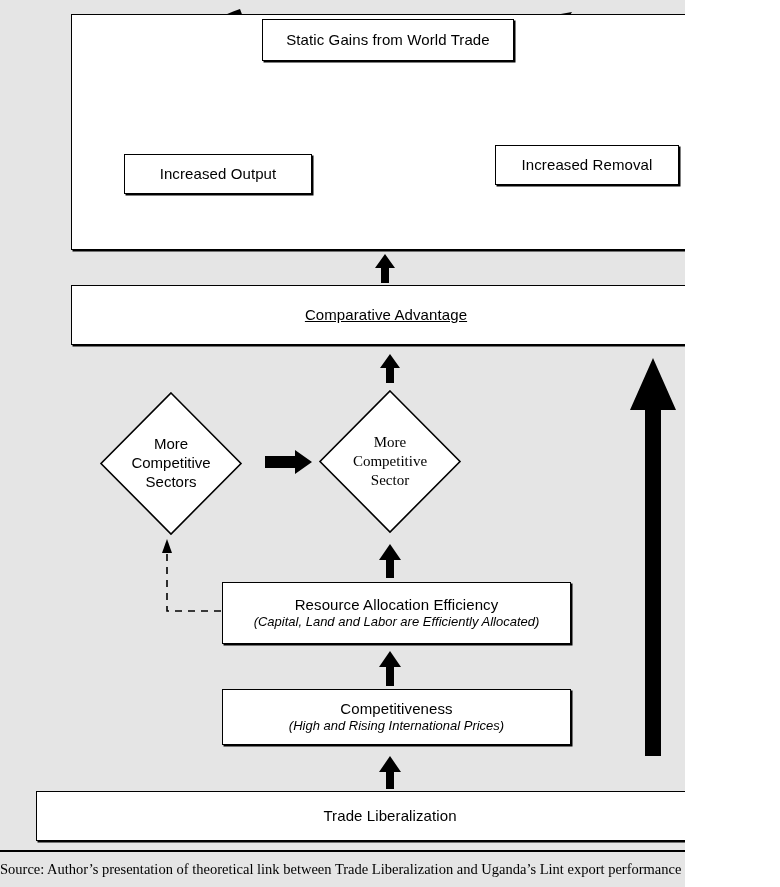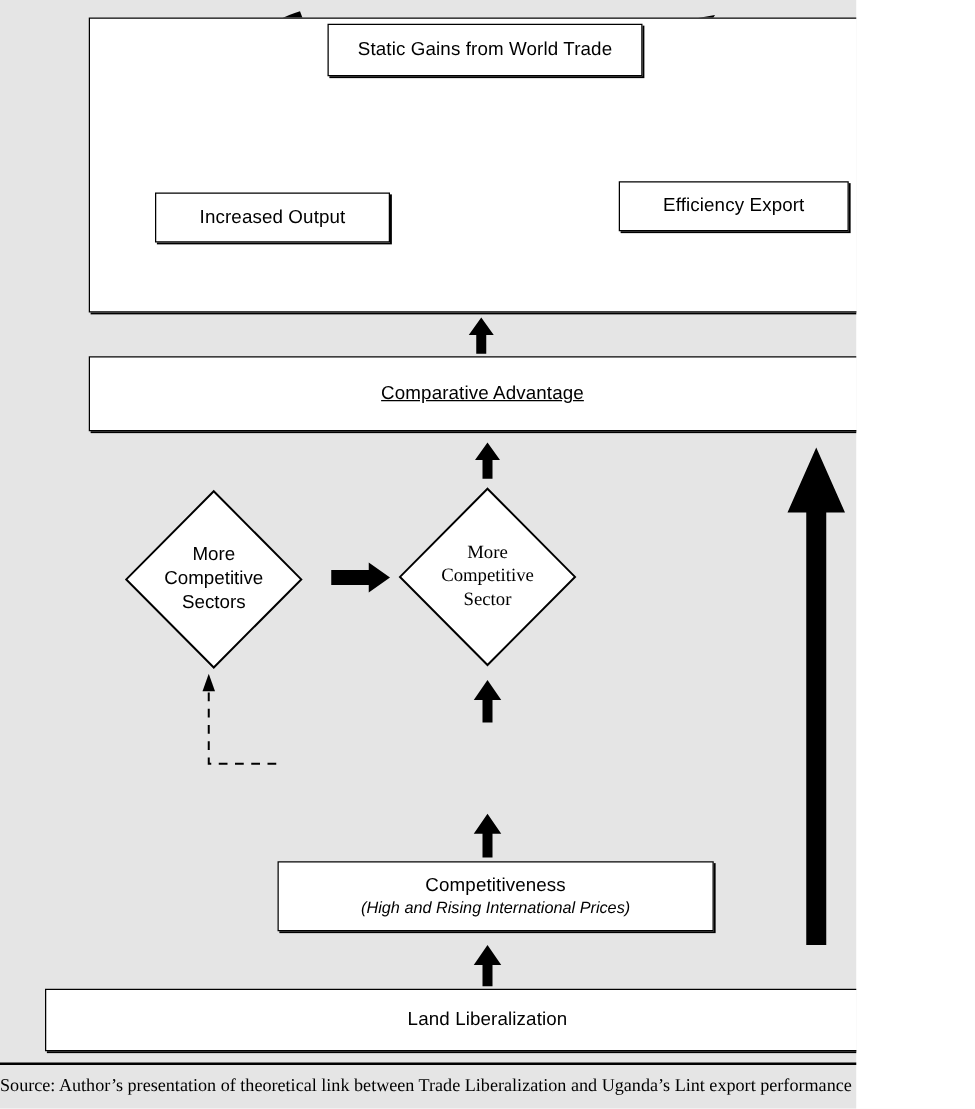--- a/index.html
+++ b/index.html
@@ -153,21 +153,21 @@
 
   <div class="abs box" style="left:262px; top:19px; width:252px; height:42px;">
     <span class="title">Static Gains from World Trade</span>
   </div>
 
   <div class="abs box" style="left:124px; top:154px; width:188px; height:40px;">
     <span class="title">Increased Output</span>
   </div>
 
   <div class="abs box" style="left:495px; top:145px; width:184px; height:40px;">
-    <span class="title">Efficiency Export</span>
+    <span class="title">Increased Removal</span>
   </div>
 
   <div class="abs box" style="left:71px; top:285px; width:630px; height:60px;text-decoration:underline;">
     <span class="title">Comparative Advantage</span>
   </div>
 
   <div class="abs diamond-wrap" style="left:99px; top:391px; width:144px; height:145px;">
     <svg width="144" height="145" viewBox="0 0 144 145" xmlns="http://www.w3.org/2000/svg">
       <polygon points="72,2 142,72.5 72,143 2,72.5" fill="#ffffff" stroke="#000000" stroke-width="1.6"></polygon>
     </svg>
@@ -182,26 +182,30 @@
     <svg width="144" height="145" viewBox="0 0 144 145" xmlns="http://www.w3.org/2000/svg">
       <polygon points="72,2 142,72.5 72,143 2,72.5" fill="#ffffff" stroke="#000000" stroke-width="1.6"></polygon>
     </svg>
     <div class="diamond-label">
       <span>More</span>
       <span>Competitive</span>
       <span>Sector</span>
     </div>
   </div>
 
+  <div class="abs box" style="left:222px; top:582px; width:349px; height:62px;">
+    <span class="title">Resource Allocation Efficiency</span>
+    <span class="sub">(Capital, Land and Labor are Efficiently Allocated)</span>
+  </div>
 
   <div class="abs box" style="left:222px; top:689px; width:349px; height:56px;">
     <span class="title">Competitiveness</span>
     <span class="sub">(High and Rising International Prices)</span>
   </div>
 
   <div class="abs box" style="left:36px; top:791px; width:708px; height:50px;">
-    <span class="title">Land Liberalization</span>
+    <span class="title">Trade Liberalization</span>
   </div>
 
   <div id="footer-rule" class="abs"></div>
   <div id="source-note" class="abs">Source: Author’s presentation of theoretical link between Trade Liberalization and Uganda’s Lint export performance</div>
 
 </div>
 
 </body></html>

